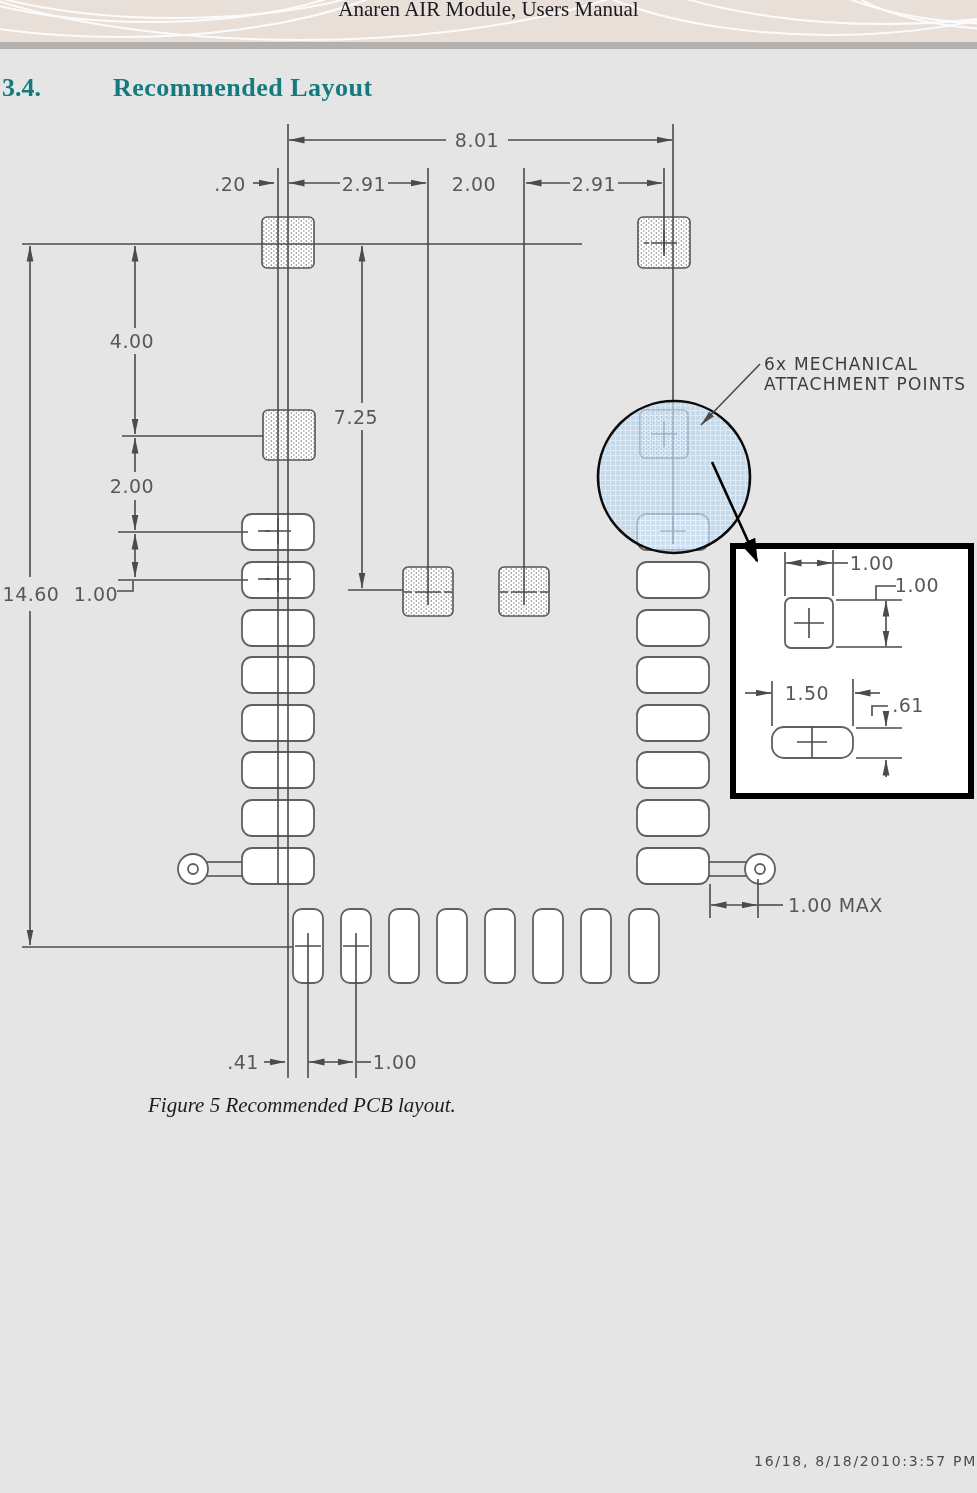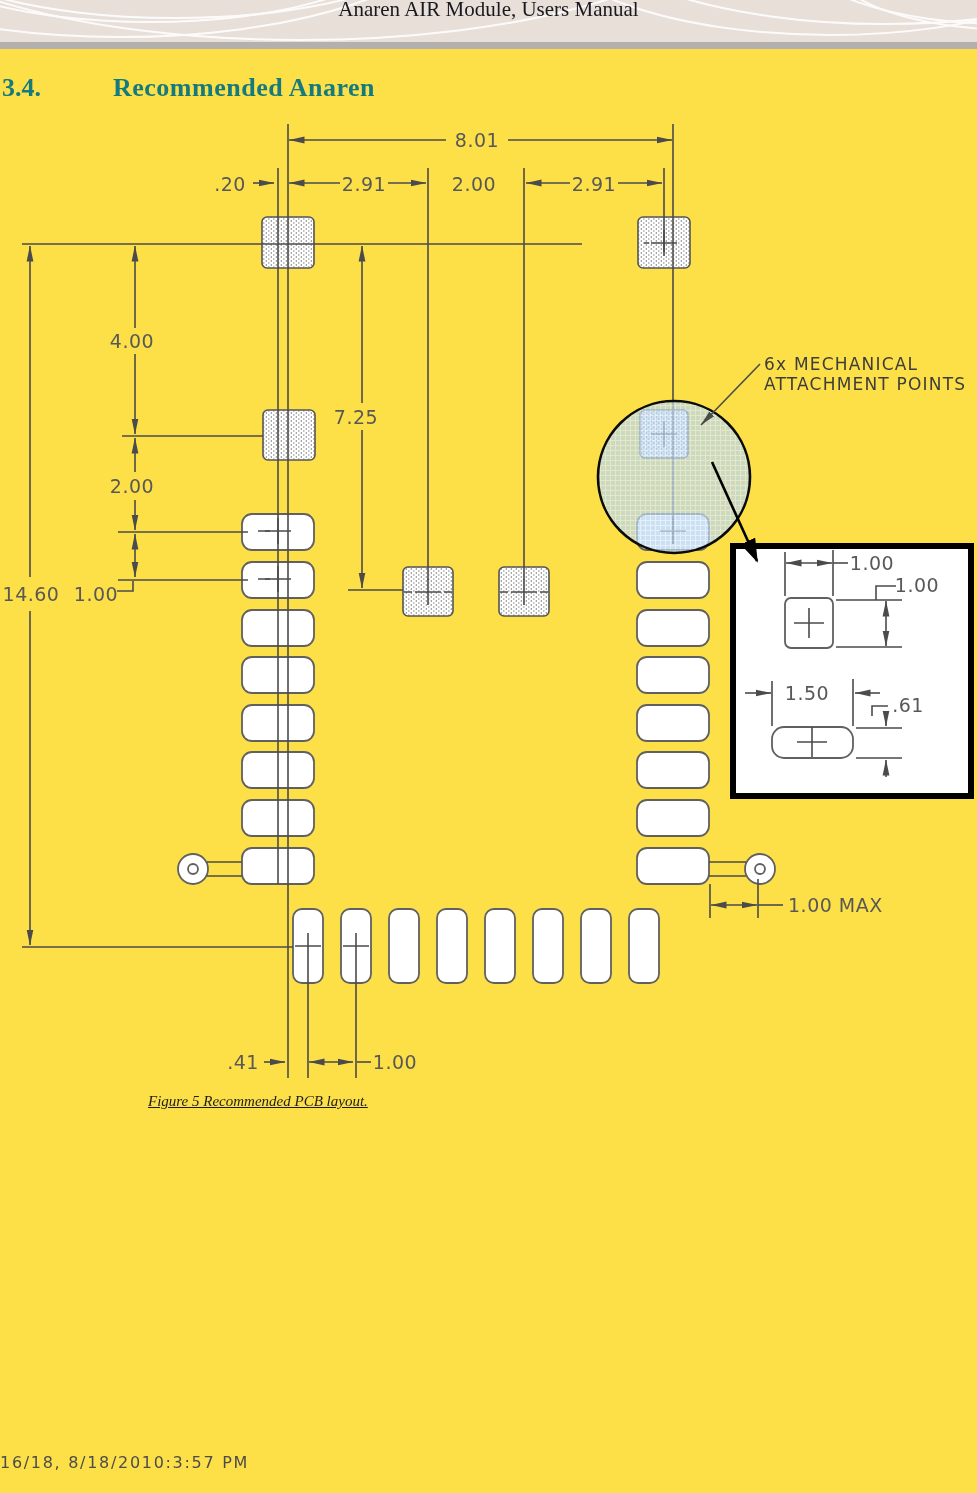--- a/index.html
+++ b/index.html
@@ -1,34 +1,34 @@
 <!DOCTYPE html>
 <html><head>
 <meta charset="utf-8">
 <style>
   html,body{margin:0;padding:0;background:#ffffff;}
-  #page{position:relative;width:977px;height:1493px;background:#fde047;overflow:hidden;
+  #page{position:relative;width:977px;height:1493px;background:#e5e5e5;overflow:hidden;
         font-family:"Liberation Serif",serif;}
   
   .hdr{position:absolute;left:0;top:0;width:977px;height:42px;background:#e8dfd9;overflow:hidden;}
   .hdr svg{position:absolute;left:0;top:0;}
   .hdr-title{position:absolute;left:0;top:-3px;width:977px;text-align:center;
              font-family:"Liberation Serif",serif;font-size:21px;color:#191920;}
   .hdr-bar{position:absolute;left:0;top:42px;width:977px;height:7px;background:#b3b0ae;}
   
   .sec{position:absolute;left:0;top:73px;width:901px;height:34px;color:#157a7e;
        font-family:"Liberation Serif",serif;font-weight:bold;font-size:26px;}
   .sec-num{position:absolute;left:2px;top:0;}
   .sec-title{position:absolute;left:113px;top:0;letter-spacing:0.5px;}
   
   .caption{position:absolute;left:148px;top:1093px;font-family:"Liberation Serif",serif;
-           font-style:italic;font-size:15px;color:#1d1d1d;text-decoration:underline;}
-  
-  .footer{position:absolute;left:0;top:1453px;width:977px;text-align:left;
-          font-family:"DejaVu Sans",sans-serif;font-size:16px;letter-spacing:1.7px;color:#4c4c4c;}
+           font-style:italic;font-size:21px;color:#1d1d1d;}
+  
+  .footer{position:absolute;left:0;top:1453px;width:977px;text-align:right;
+          font-family:"DejaVu Sans",sans-serif;font-size:14px;letter-spacing:1.7px;color:#4c4c4c;}
   
   #draw{position:absolute;left:0;top:0;}
   .ln{stroke:#4b4b4b;stroke-width:1.6;fill:none;}
   .pad{fill:#ffffff;stroke:#606060;stroke-width:1.8;}
   .spad{fill:url(#stip);stroke:#555555;stroke-width:1.6;}
   .cross{stroke:#4b4b4b;stroke-width:1.6;fill:none;}
   .dimtext{font-family:"DejaVu Sans",sans-serif;font-size:19px;fill:#585858;
            letter-spacing:0.5px;text-anchor:middle;}
   .dimtext-s{font-family:"DejaVu Sans",sans-serif;font-size:19px;fill:#585858;
            letter-spacing:0.5px;text-anchor:start;}
@@ -52,21 +52,21 @@
         <ellipse cx="1020" cy="-32" rx="185" ry="62"></ellipse>
         <ellipse cx="1005" cy="-48" rx="205" ry="72"></ellipse>
       </g>
     </svg>
     <div class="hdr-title">Anaren AIR Module, Users Manual</div>
   </div>
   <div class="hdr-bar"></div>
 
   <div class="sec">
     <span class="sec-num">3.4.</span>
-    <span class="sec-title">Recommended Anaren</span>
+    <span class="sec-title">Recommended Layout</span>
   </div>
 
   <svg id="draw" width="977" height="1493" viewBox="0 0 977 1493">
     <defs>
       <pattern id="stip" patternUnits="userSpaceOnUse" width="5" height="4">
         <rect width="5" height="4" fill="#ffffff"></rect>
         <circle cx="1.3" cy="1.1" r="0.75" fill="#6e6e6e"></circle>
         <circle cx="3.8" cy="3.0" r="0.75" fill="#8a8a8a"></circle>
       </pattern>
       <pattern id="bluegrid" patternUnits="userSpaceOnUse" width="5" height="5">

